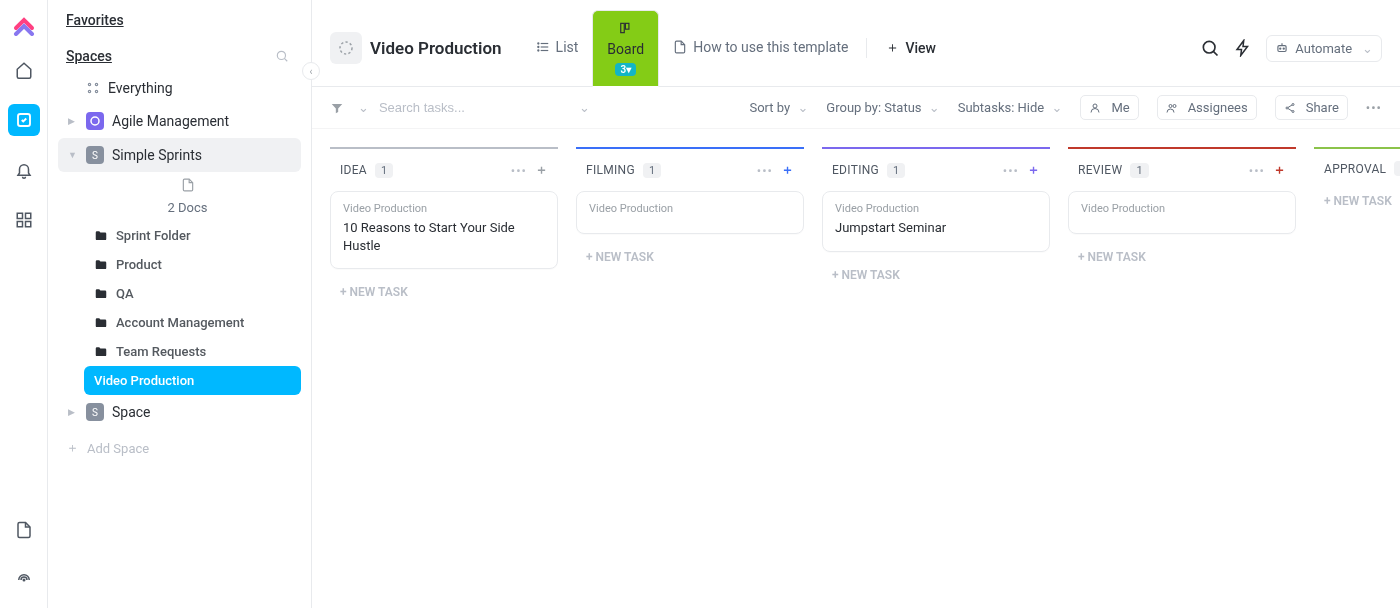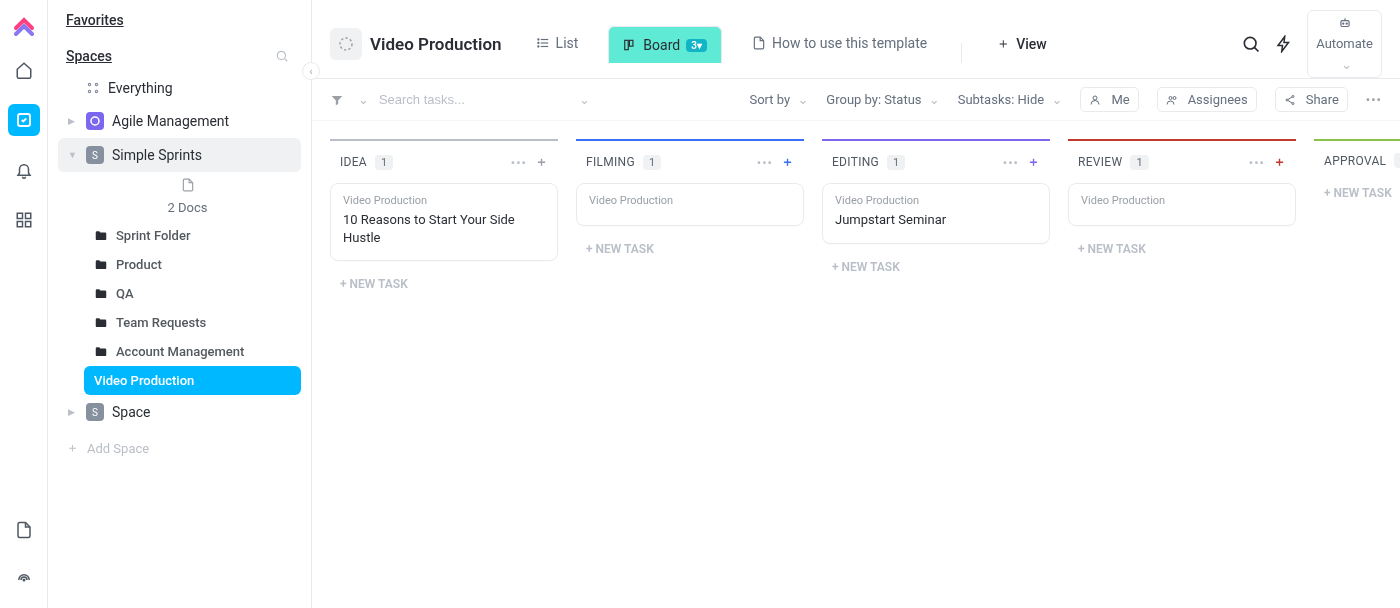--- a/index.html
+++ b/index.html
@@ -73,34 +73,34 @@
 .main { flex:1; display:flex; flex-direction:column; min-width:0;}
 .topbar {
   display:flex; align-items:center; gap:8px;
   padding: 10px 18px 0 18px; border-bottom:1px solid #e8eaed;
 }
 .page-icon {
   width:32px; height:32px; border-radius:6px; background:#f0f1f3;
   display:flex; align-items:center; justify-content:center; color:#9aa0a6;
 }
 .page-title { font-size:17px; font-weight:600; margin-right:12px; }
-.tabs { display:flex; align-items:flex-end; gap:16px; }
+.tabs { display:flex; align-items:center; gap:0; }
 .tab {
   display:flex; align-items:center; gap:6px; padding:10px 14px;
   color:#656f7d; cursor:pointer; font-size:14px; border-bottom:2px solid transparent;
 }
-.tab.active { color:#2a2e34; border:1px solid #e8eaed; border-bottom:1px solid #fff; border-radius:6px 6px 0 0; margin-bottom:-1px; background:#5eead4;}
+.tab.active { color:#2a2e34; border:1px solid #e8eaed; border-bottom:1px solid #fff; border-radius:6px 6px 0 0; margin-bottom:-1px; background:#84cc16;flex-direction:column;}
 .tab .badge { background:#11b5c6; color:#fff; font-size:10px; padding:1px 5px; border-radius:4px; font-weight:600;}
 .tab-sep { width:1px; height:20px; background:#e8eaed; margin:0 4px;}
 .add-view { display:flex; align-items:center; gap:6px; padding:10px 14px; color:#2a2e34; cursor:pointer; font-size:14px; font-weight:500;}
 .top-right { margin-left:auto; display:flex; align-items:center; gap:14px; }
 .top-right .icon-btn { color:#2a2e34; cursor:pointer; }
 .automate-btn {
   display:flex; align-items:center; gap:6px; border:1px solid #e8eaed;
-  padding:5px 8px; border-radius:6px; color:#656f7d; cursor:pointer; font-size:13px;flex-direction:column;
+  padding:5px 8px; border-radius:6px; color:#656f7d; cursor:pointer; font-size:13px;
 }
 
 .filterbar {
   display:flex; align-items:center; padding:8px 18px; gap:8px;
   border-bottom:1px solid #f4f4f5;
 }
 .filter-left { display:flex; align-items:center; gap:10px; color:#9aa0a6; }
 .search-tasks {
   border:none; outline:none; font-size:13px; color:#2a2e34;
   width:150px;
@@ -264,27 +264,27 @@
       <div class="folder-row">
         <svg class="folder-icon" width="14" height="14" viewBox="0 0 24 24" fill="currentColor">
             <path d="M3 6a2 2 0 0 1 2-2h4l2 2h8a2 2 0 0 1 2 2v9a2 2 0 0 1-2 2H5a2 2 0 0 1-2-2z"></path>
           </svg>
         <span>QA</span>
       </div>
       <div class="folder-row">
         <svg class="folder-icon" width="14" height="14" viewBox="0 0 24 24" fill="currentColor">
             <path d="M3 6a2 2 0 0 1 2-2h4l2 2h8a2 2 0 0 1 2 2v9a2 2 0 0 1-2 2H5a2 2 0 0 1-2-2z"></path>
           </svg>
-        <span>Team Requests</span>
+        <span>Account Management</span>
       </div>
       <div class="folder-row">
         <svg class="folder-icon" width="14" height="14" viewBox="0 0 24 24" fill="currentColor">
             <path d="M3 6a2 2 0 0 1 2-2h4l2 2h8a2 2 0 0 1 2 2v9a2 2 0 0 1-2 2H5a2 2 0 0 1-2-2z"></path>
           </svg>
-        <span>Account Management</span>
+        <span>Team Requests</span>
       </div>
       <div class="folder-row active">
         <span>Video Production</span>
       </div>
     </div>
 
     <div class="tree-item">
       <span class="expander">▶</span>
       <span class="sq" style="background:#87909e">S</span>
       <span>Space</span>

